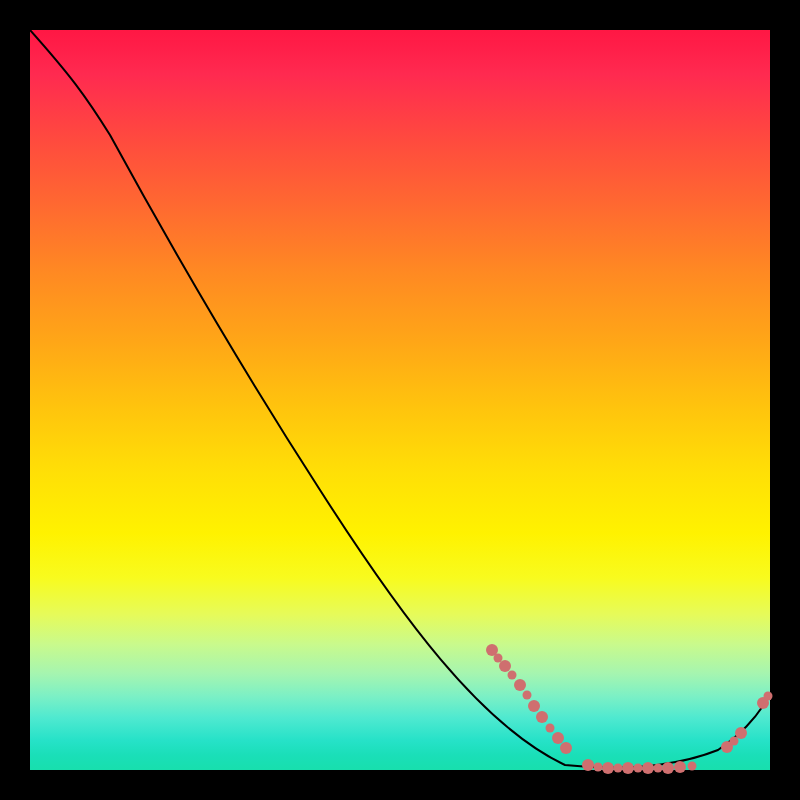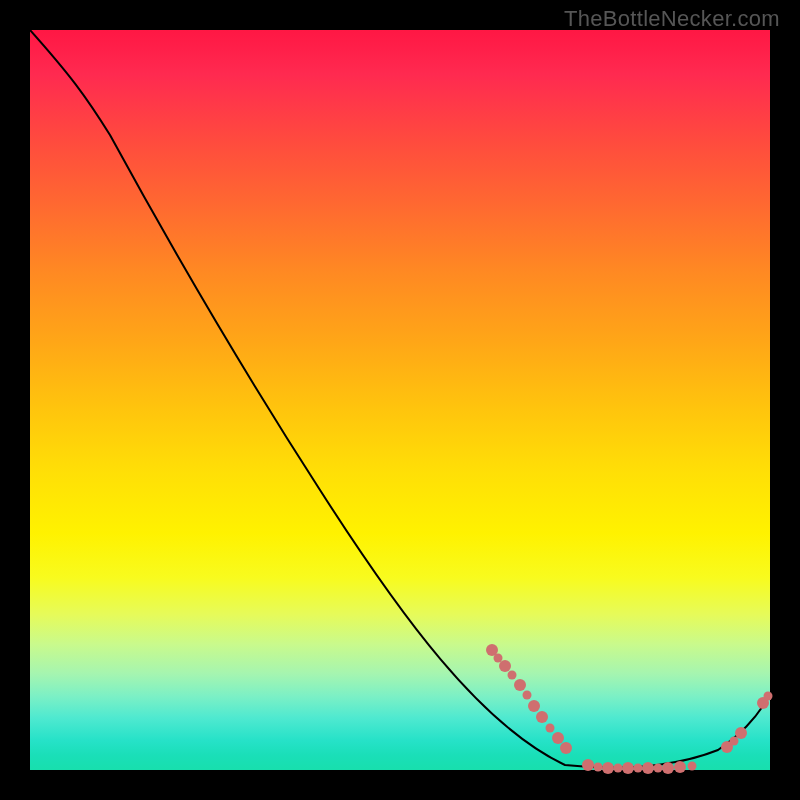--- a/index.html
+++ b/index.html
@@ -41,21 +41,20 @@
   .curve { position: absolute; left: 0; top: 0; width: 740px; height: 740px; }
   .curve path { fill: none; stroke: #000; stroke-width: 2; }
   .dots { position: absolute; left: 0; top: 0; width: 740px; height: 740px; }
   .dot { position: absolute; width: 12px; height: 12px; border-radius: 50%;
          background: #cf6f6f; transform: translate(-50%, -50%); }
   .dot.small { width: 9px; height: 9px; }
 </style>
 </head>
 <body>
 <div class="container">
-  <div class="watermark">TheBottleNecker.com</div>
   <div class="plot">
     <div class="gradient-bg"></div>
     <svg class="curve" viewBox="0 0 740 740">
       <path d="M 0 0
                C 40 45, 55 65, 80 105
                C 110 160, 190 305, 290 460
                C 370 585, 450 695, 535 735
                C 585 740, 640 739, 688 720
                C 710 705, 725 690, 740 665"></path>
     </svg>

